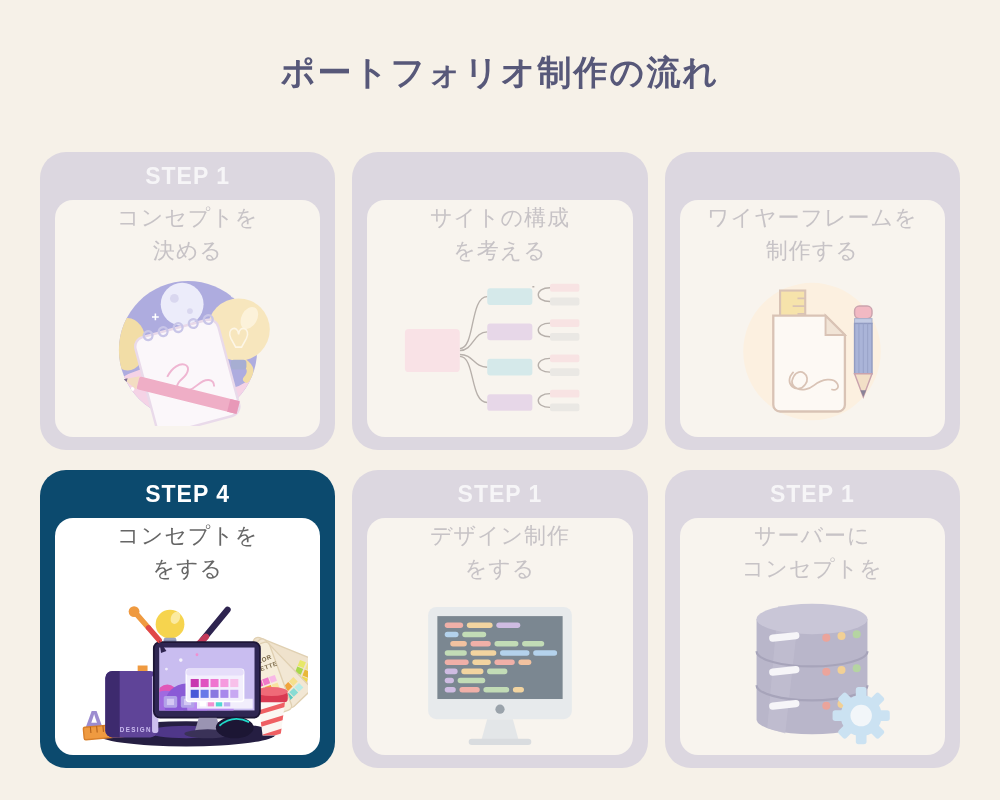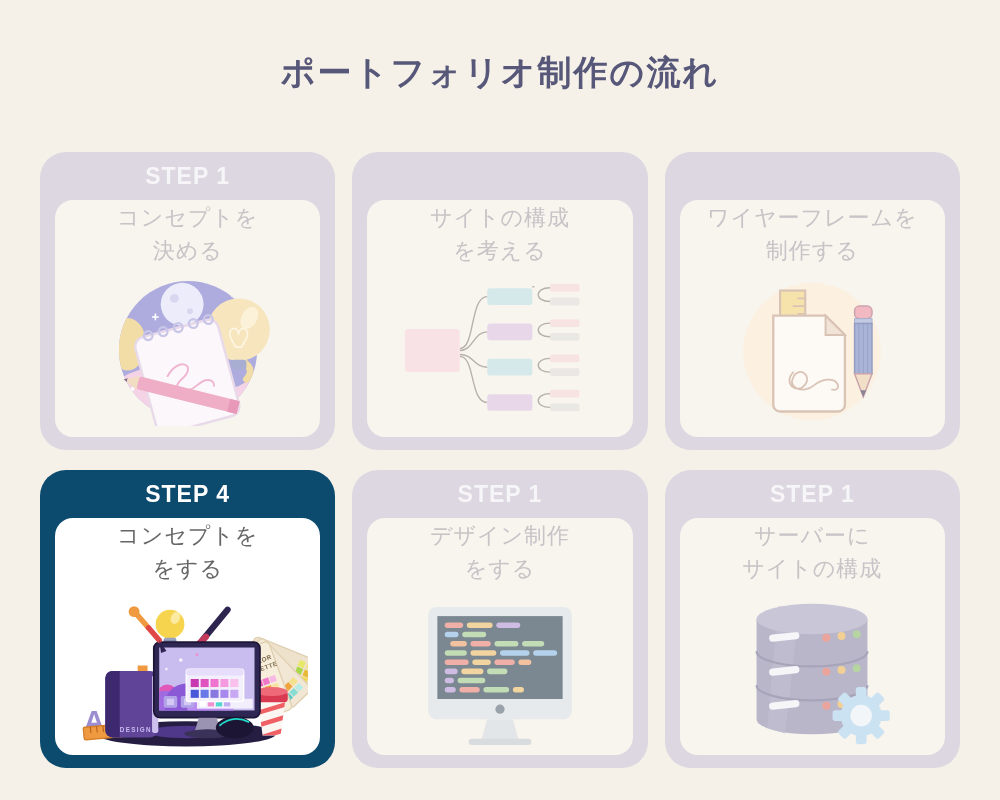--- a/index.html
+++ b/index.html
@@ -362,21 +362,21 @@
             </g>
           </svg>
         </div>
       </div>
     </div>
 
     <div class="card">
       <div class="card-header">STEP 1</div>
       <div class="card-inner">
         <div class="desc">サーバーに
-サイトの構成</div>
+コンセプトを</div>
         <div class="illust">
           <svg width="200" height="152" viewBox="0 0 200 170">
             <g>
               <path d="M38 28 v112 a62 17 0 0 0 124 0 V28" fill="#b9b6ca"></path>
               <path d="M62 14 L86 14 L70 156 L50 150 Z" fill="#c2bfd1" opacity="0.7"></path>
               <ellipse cx="100" cy="28" rx="62" ry="17" fill="#c9c6d7"></ellipse>
               <path d="M38 64 a62 17 0 0 0 124 0" stroke="#a7a4ba" stroke-width="2.5" fill="none"></path>
               <path d="M38 102 a62 17 0 0 0 124 0" stroke="#a7a4ba" stroke-width="2.5" fill="none"></path>
               <g fill="#f6f5f8">
                 <rect x="52" y="44" width="34" height="8" rx="4" transform="rotate(-6 69 48)"></rect>

